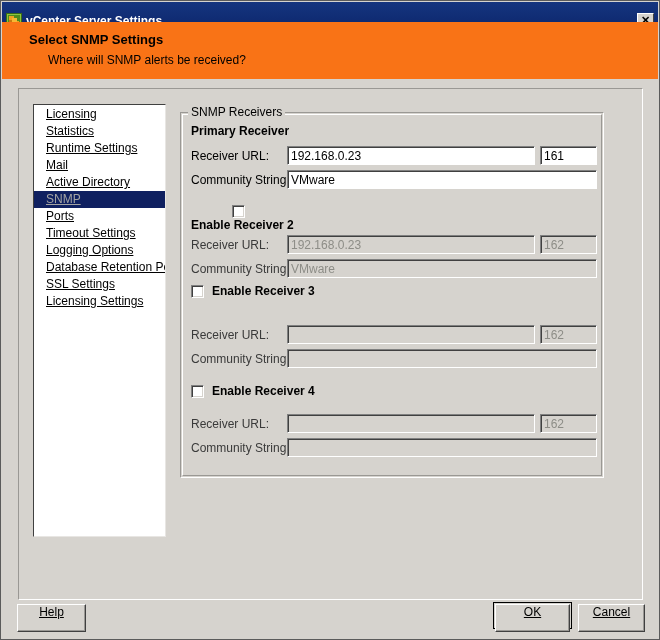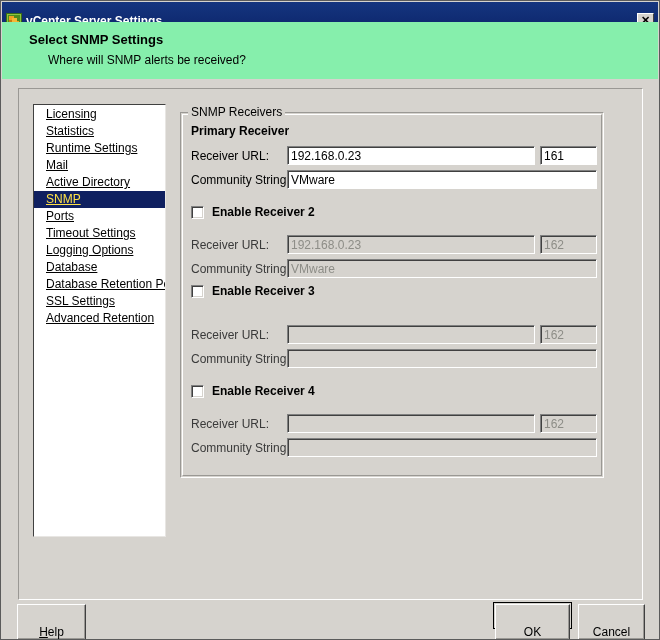--- a/index.html
+++ b/index.html
@@ -68,21 +68,21 @@
     font-family: "Liberation Sans", sans-serif;
     font-weight: bold;
   }
 
   
   .header {
     position: absolute;
     left: 1px; top: 21px;
     width: 656px;
     height: 69px;
-    background: #86efac;
+    background: #f97316;
     border-bottom: 1px solid #3b82f6;
     box-sizing: border-box;
   }
   .header-title {
     position: absolute;
     left: 27px; top: 10px;
     font-size: 13px;
     font-weight: bold;
     color: #000000;
     white-space: nowrap;
@@ -138,21 +138,21 @@
     line-height: 17px;
     padding-left: 12px;
     font-size: 12px;
     color: #000000;
     white-space: nowrap;
     box-sizing: border-box;
     text-decoration: underline;
   }
   .list-item.selected {
     background: #0f2060;
-    color: #fde047;
+    color: #a3a3a3;
   }
 
   
   .groupbox {
     position: absolute;
     left: 179px;
     top: 111px;
     width: 424px;
     height: 366px;
     border-top: 1px solid #9a9894;
@@ -252,24 +252,25 @@
     background: #d6d3ce;
     border-top: 1px solid #ffffff;
     border-left: 1px solid #ffffff;
     border-right: 1px solid #404040;
     border-bottom: 1px solid #404040;
     box-shadow: inset -1px -1px 0 #9a9894;
     box-sizing: border-box;
     font-size: 12px;
     color: #000000;
     display: flex;
-    align-items: flex-end;
+    align-items: flex-start;
     justify-content: center;
-    height: 36px;
+    height: 28px;
     font-family: "Liberation Sans", sans-serif;
+    text-decoration: underline;
   }
   .btn-default-ring {
     position: absolute;
     border: 1px solid #000000;
     box-sizing: border-box;
   }
   .accel { text-decoration: underline; }
 </style>
 </head>
 <body>
@@ -305,39 +306,38 @@
   <div class="listbox" id="settings-list">
       <div class="list-item">Licensing</div>
       <div class="list-item">Statistics</div>
       <div class="list-item">Runtime Settings</div>
       <div class="list-item">Mail</div>
       <div class="list-item">Active Directory</div>
       <div class="list-item selected">SNMP</div>
       <div class="list-item">Ports</div>
       <div class="list-item">Timeout Settings</div>
       <div class="list-item">Logging Options</div>
-      <div class="list-item">Database</div>
       <div class="list-item">Database Retention Policy</div>
       <div class="list-item">SSL Settings</div>
-      <div class="list-item">Advanced Retention</div>
+      <div class="list-item">Licensing Settings</div>
     </div>
 
   <div class="groupbox"></div>
   <div class="groupbox-label">SNMP Receivers</div>
 
   <div class="rx-heading" style="left:190px; top:123px;text-align:right;">Primary Receiver</div>
 
   <div class="fld-label" style="left:190px; top:148px;">Receiver URL:</div>
   <div class="textbox" style="left:286px; top:145px; width:248px;">192.168.0.23</div>
   <div class="textbox" style="left:539px; top:145px; width:57px;">161</div>
 
   <div class="fld-label" style="left:190px; top:172px;">Community String:</div>
   <div class="textbox" style="left:286px; top:169px; width:310px;">VMware</div>
 
-  <div class="rx-check-row" style="left:190px; top:204px;">
+  <div class="rx-check-row" style="left:190px; top:204px;flex-direction:column;">
     <span class="checkbox"></span>
     <span class="rx-check-label">Enable Receiver 2</span>
   </div>
   <div class="fld-label disabled" style="left:190px; top:237px;">Receiver URL:</div>
   <div class="textbox disabled" style="left:286px; top:234px; width:248px;">192.168.0.23</div>
   <div class="textbox disabled" style="left:539px; top:234px; width:57px;">162</div>
   <div class="fld-label disabled" style="left:190px; top:261px;">Community String:</div>
   <div class="textbox disabled" style="left:286px; top:258px; width:310px;">VMware</div>
 
   <div class="rx-check-row" style="left:190px; top:283px;">

